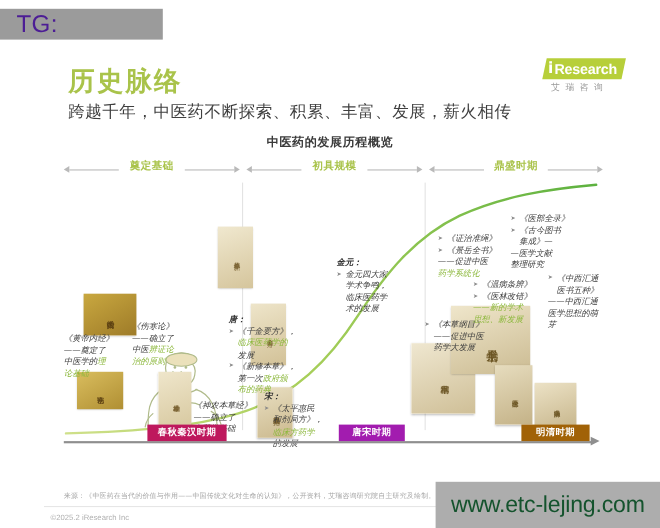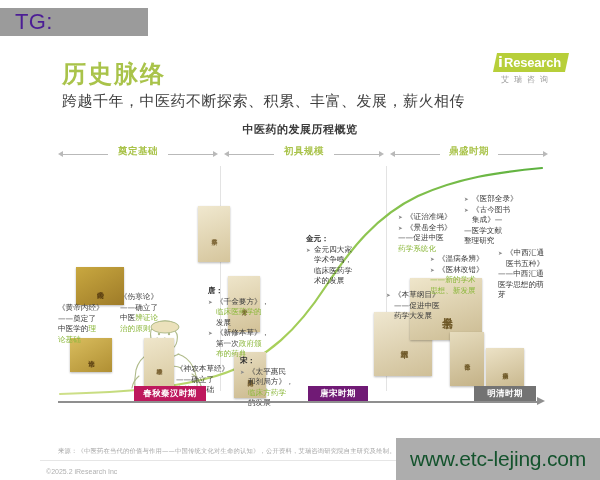--- a/index.html
+++ b/index.html
@@ -84,21 +84,21 @@
     border-top:4.5px solid transparent;border-bottom:4.5px solid transparent;
     border-left:8px solid #8f8f8f;
   }
   .era{
     position:absolute;top:2px;height:15px;
     font-size:8.5px;font-weight:bold;color:#ffffff;
     line-height:15px;text-align:center;letter-spacing:.4px;
   }
 
   
-  .anno{position:absolute;font-size:7.6px;line-height:10.5px;color:#3d3d3d;}
+  .anno{position:absolute;font-size:7.6px;line-height:10.5px;color:#3d3d3d;font-style:italic;}
   .anno .hl{color:#8cb83c;}
   .anno .era-h{font-weight:bold;color:#2f2f2f;}
   .anno ul{margin:0;padding:0;list-style:none;}
   .anno li{position:relative;padding-left:8px;}
   .anno li:before{
     content:"\27A4";position:absolute;left:0;top:0;
     font-size:5.5px;color:#8a8a8a;
   }
 
   
@@ -363,22 +363,22 @@
       <div>医学思想的萌</div>
       <div>芽</div>
     </div>
 
   </div>
 
   <div id="axis">
     <div id="axis-line"></div>
     <div id="axis-arrow"></div>
     <div class="era" style="left:76px;width:72px;background:#be185d;">春秋秦汉时期</div>
-    <div class="era" style="left:250px;width:60px;background:#701a75;">唐宋时期</div>
-    <div class="era" style="left:416px;width:62px;background:#737373;">明清时期</div>
+    <div class="era" style="left:250px;width:60px;background:#a21caf;">唐宋时期</div>
+    <div class="era" style="left:416px;width:62px;background:#a16207;">明清时期</div>
   </div>
 
   <div id="source">来源：《中医药在当代的价值与作用——中国传统文化对生命的认知》，公开资料，艾瑞咨询研究院自主研究及绘制。</div>
   <div id="footer-rule"></div>
   <div id="copyright">©2025.2 iResearch Inc</div>
   <div id="site">www.iresearch.com.cn</div>
   <div id="pageno">5</div>
 
 </div>
 

